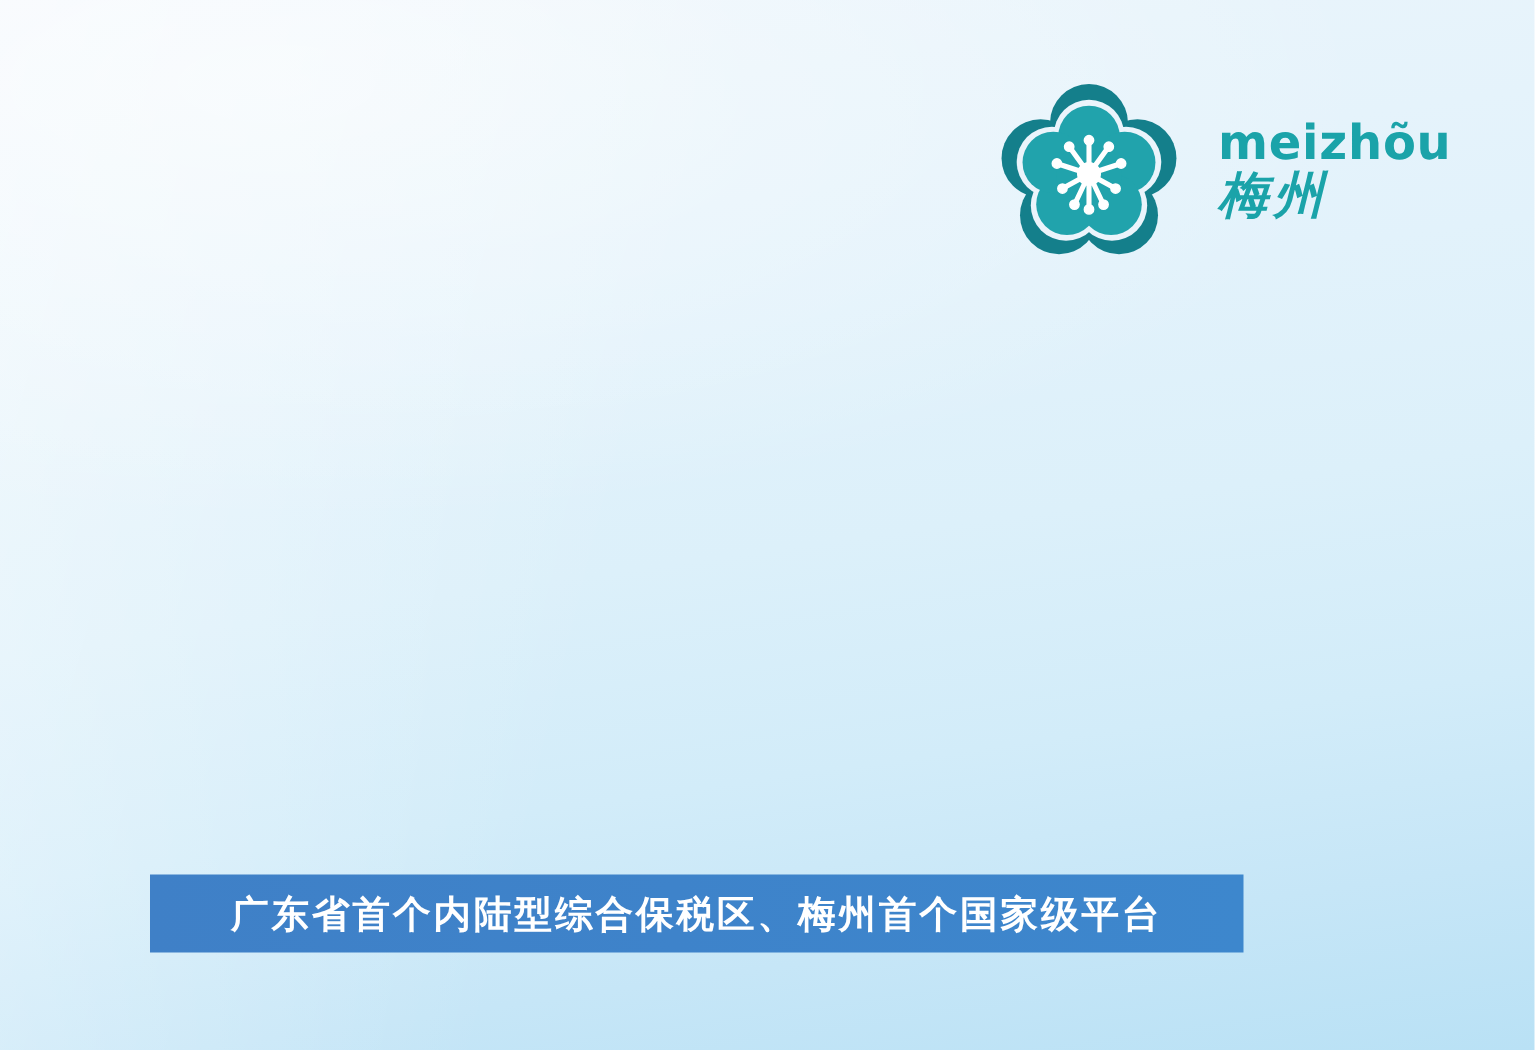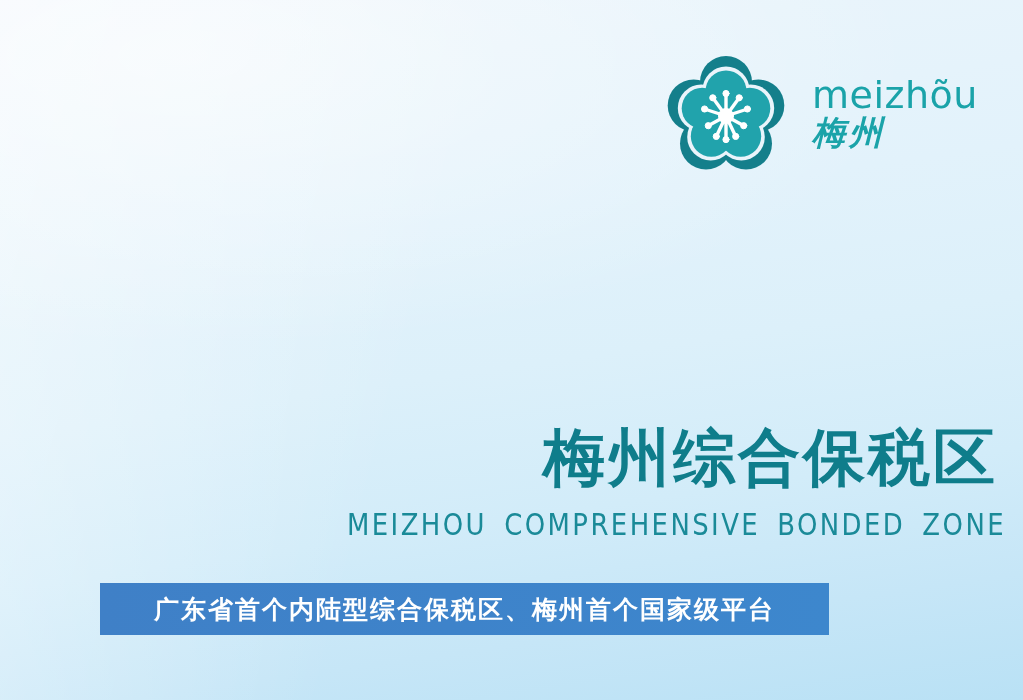--- a/index.html
+++ b/index.html
@@ -61,22 +61,22 @@
     flex: 0 0 auto;
   }
   .logo-wordmark {
     display: flex;
     flex-direction: column;
     justify-content: center;
     padding-bottom: 4px;
   }
   .wordmark-latin {
     font-family: "DejaVu Sans", sans-serif;
-    font-size: 38px;
-    font-weight: 400;
+    font-size: 32px;
+    font-weight: 700;
     letter-spacing: 0.5px;
     color: #1aa3a9;
     line-height: 1.02;
     white-space: nowrap;
   }
   .wordmark-cn {
     font-family: "DejaVu Sans", sans-serif;
     font-size: 33px;
     font-weight: 700;
     letter-spacing: 4px;
@@ -216,22 +216,18 @@
         </g>
       </svg>
     </span>
 
     <div class="logo-wordmark">
       <div class="wordmark-latin">meizhõu</div>
       <div class="wordmark-cn">梅州</div>
     </div>
   </div>
 
-  <div class="title-block">
-    <div class="title-cn">梅州综合保税区</div>
-    <div class="title-en">MEIZHOU COMPREHENSIVE BONDED ZONE</div>
-  </div>
 
   <div class="banner">
     <span class="banner-text">广东省首个内陆型综合保税区、梅州首个国家级平台</span>
   </div>
 
 </div>
 
 </body></html>

